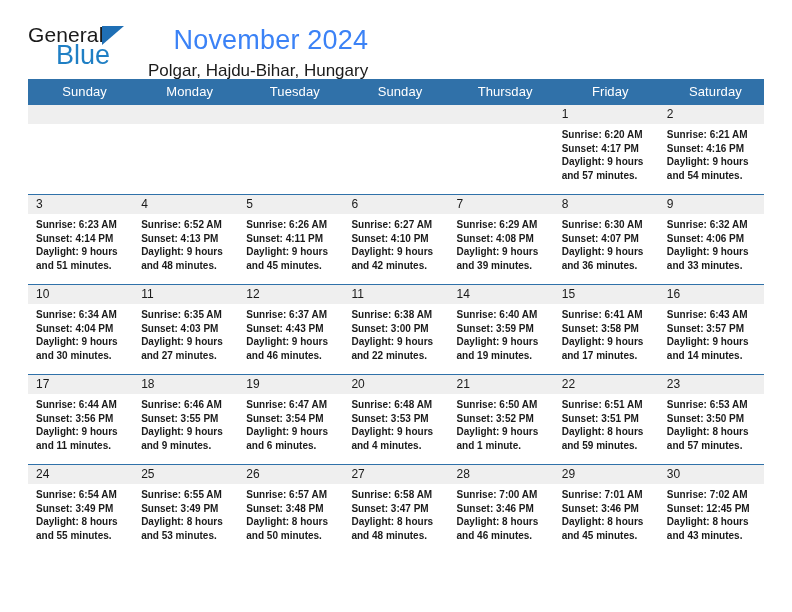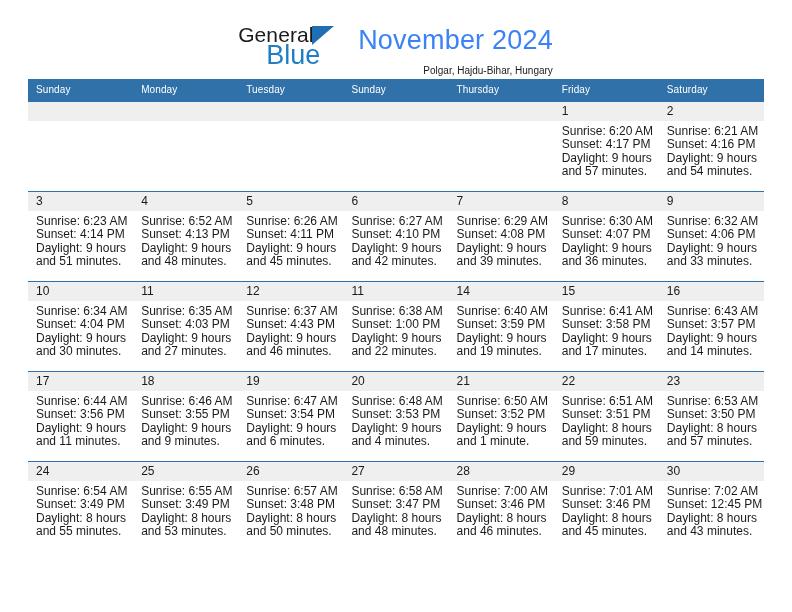--- a/index.html
+++ b/index.html
@@ -17,21 +17,21 @@
     width: 792px;
     height: 612px;
     position: relative;
     padding: 0 28px;
   }
 
   
   .top-bar {
     display: flex;
     align-items: flex-start;
-    justify-content: center;
+    justify-content: flex-start;
     height: 75px;
     padding-top: 24px;
   }
 
   .logo {
     position: relative;
     width: 120px;
     height: 48px;
   }
   .logo-general {
@@ -65,40 +65,40 @@
     padding-right: 1px;
   }
   .cal-title {
     font-size: 27px;
     font-weight: normal;
     color: #3b82f6;
     line-height: 32px;
     letter-spacing: 0.2px;
   }
   .cal-subtitle {
-    font-size: 10px;
+    font-size: 17px;
     color: #1a1a1a;
     line-height: 22px;
     margin-top: 4px;
   }
 
   
   .calendar {
     width: 736px;
     border-collapse: collapse;
     table-layout: fixed;
     margin-top: 4px;
   }
 
   .calendar th {
     background: #3071a9;
     color: #ffffff;
-    font-size: 10px;
+    font-size: 13px;
     font-weight: normal;
-    text-align: left;
+    text-align: center;
     padding: 5px 0 5px 8px;
     height: 22px;
     letter-spacing: 0.1px;
   }
 
   .calendar td {
     vertical-align: top;
     width: 105.14px;
     height: 90px;
     padding: 0;
@@ -117,23 +117,24 @@
     font-size: 12px;
     color: #1a1a1a;
     padding: 3px 0 3px 8px;
     height: 19px;
     line-height: 13px;
   }
   .daynum.empty { color: transparent; }
 
   .details {
     padding: 4px 6px 0 8px;
-    font-size: 12px;
+    font-size: 10px;
     line-height: 13.6px;
     color: #1a1a1a;
+    font-weight: bold;
   }
   .details div { white-space: nowrap; }
   .details .wrap { white-space: normal; }
 
   td.blank .daynum { background: #efefef; }
 </style>
 </head>
 <body>
 
 <div class="page">
@@ -279,21 +280,21 @@
             <div class="details">
               <div>Sunrise: 6:37 AM</div>
               <div>Sunset: 4:43 PM</div>
               <div class="wrap">Daylight: 9 hours and 46 minutes.</div>
             </div>
           </td>
           <td>
             <div class="daynum">11</div>
             <div class="details">
               <div>Sunrise: 6:38 AM</div>
-              <div>Sunset: 1:00 PM</div>
+              <div>Sunset: 3:00 PM</div>
               <div class="wrap">Daylight: 9 hours and 22 minutes.</div>
             </div>
           </td>
           <td>
             <div class="daynum">14</div>
             <div class="details">
               <div>Sunrise: 6:40 AM</div>
               <div>Sunset: 3:59 PM</div>
               <div class="wrap">Daylight: 9 hours and 19 minutes.</div>
             </div>

